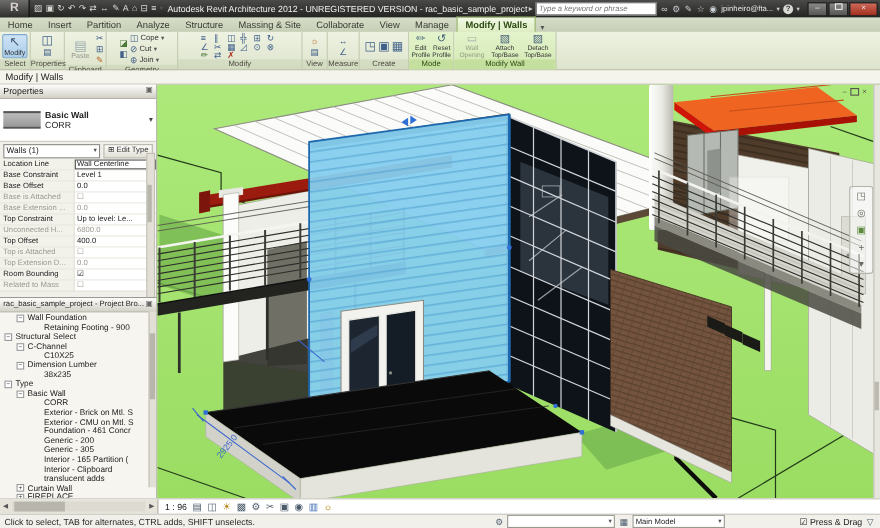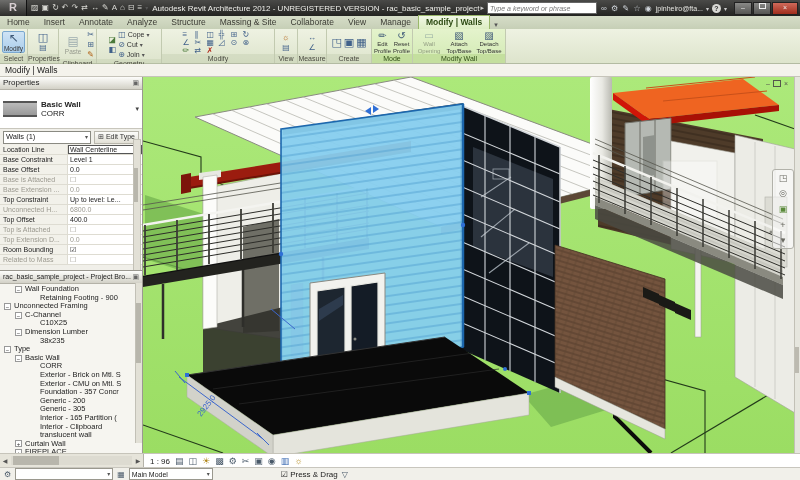--- a/index.html
+++ b/index.html
@@ -177,21 +177,21 @@
         <span class="winbtn">–</span>
         <span class="winbtn"><span class="rbox"></span></span>
         <span class="winbtn close">×</span>
       </span>
     </div>
   </div>
 
   <div class="tabrow">
     <span class="tab">Home</span>
     <span class="tab">Insert</span>
-    <span class="tab">Annotate</span>
+    <span class="tab">Partition</span>
     <span class="tab">Analyze</span>
     <span class="tab">Structure</span>
     <span class="tab">Massing &amp; Site</span>
     <span class="tab">Collaborate</span>
     <span class="tab">View</span>
     <span class="tab">Manage</span>
     <span class="tab active">Modify | Walls</span>
     <span class="tab-extra">▾</span>
   </div>
 
@@ -428,21 +428,21 @@
         <div class="trow d1">
             <span class="exp">−</span>
             <span>Wall Foundation</span>
           </div>
         <div class="trow d2">
             <span class="exp"></span>
             <span>Retaining Footing - 900</span>
           </div>
         <div class="trow d0">
             <span class="exp">−</span>
-            <span>Unconnected Framing</span>
+            <span>Structural Select</span>
           </div>
         <div class="trow d1">
             <span class="exp">−</span>
             <span>C-Channel</span>
           </div>
         <div class="trow d2">
             <span class="exp"></span>
             <span>C10X25</span>
           </div>
         <div class="trow d1">
@@ -468,41 +468,41 @@
         <div class="trow d2">
             <span class="exp"></span>
             <span>Exterior - Brick on Mtl. S</span>
           </div>
         <div class="trow d2">
             <span class="exp"></span>
             <span>Exterior - CMU on Mtl. S</span>
           </div>
         <div class="trow d2">
             <span class="exp"></span>
-            <span>Foundation - 357 Concr</span>
+            <span>Foundation - 461 Concr</span>
           </div>
         <div class="trow d2">
             <span class="exp"></span>
             <span>Generic - 200</span>
           </div>
         <div class="trow d2">
             <span class="exp"></span>
             <span>Generic - 305</span>
           </div>
         <div class="trow d2">
             <span class="exp"></span>
             <span>Interior - 165 Partition (</span>
           </div>
         <div class="trow d2">
             <span class="exp"></span>
             <span>Interior - Clipboard</span>
           </div>
         <div class="trow d2">
             <span class="exp"></span>
-            <span>translucent wall</span>
+            <span>translucent adds</span>
           </div>
         <div class="trow d1">
             <span class="exp">+</span>
             <span>Curtain Wall</span>
           </div>
         <div class="trow d1">
             <span class="exp">+</span>
             <span>FIREPLACE</span>
           </div>
       </div>
@@ -802,20 +802,21 @@
       <span class="vicon">⚙</span>
       <span class="vicon">✂</span>
       <span class="vicon">▣</span>
       <span class="vicon">◉</span>
       <span class="vicon" style="color:#3a6ab2">▥</span>
       <span class="vicon" style="color:#b2881a">☼</span>
     </div>
   </div>
 
   <div class="statusbar">
+    <span class="sb-hint">Click to select, TAB for alternates, CTRL adds, SHIFT unselects.</span>
     <span class="sb-icon">⚙</span>
     <span class="sb-combo w1">
       <span></span>
       <span class="caret">▾</span>
     </span>
     <span class="sb-icon">▦</span>
     <span class="sb-combo w2">
       <span>Main Model</span>
       <span class="caret">▾</span>
     </span>

